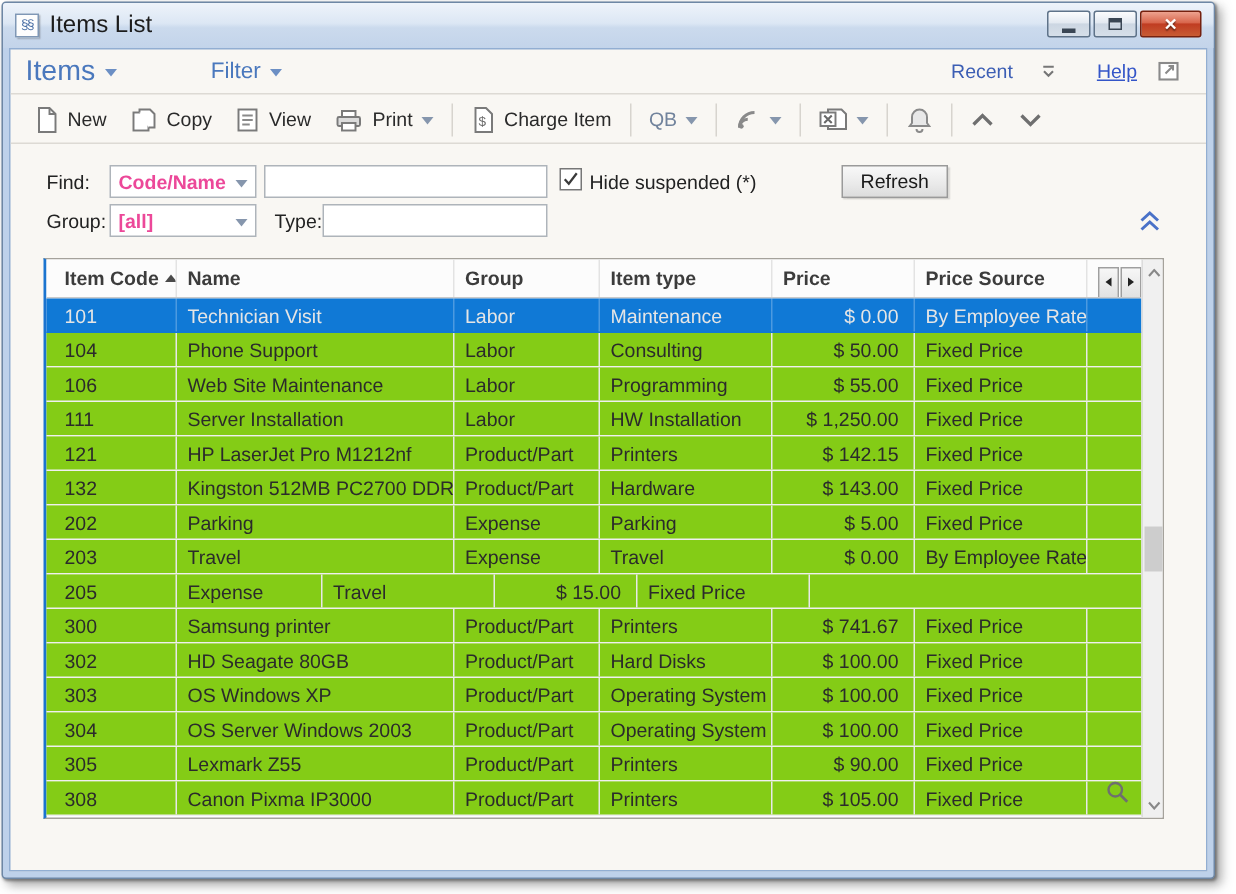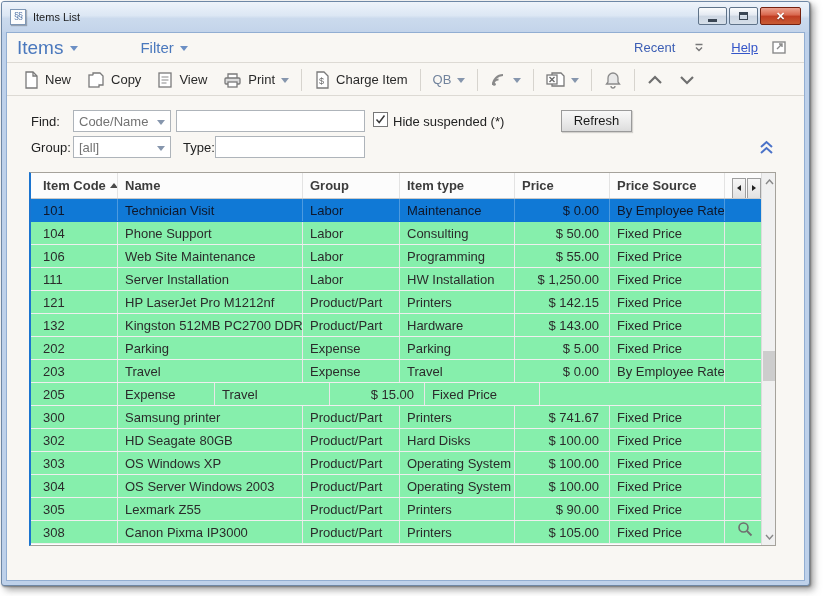--- a/index.html
+++ b/index.html
@@ -8,21 +8,21 @@
   .window { position:absolute; left:1px; top:1px; width:809px; height:585px;
     background:#bed1ea; border:1px solid #6e87a5; border-radius:3px;
     box-shadow:4px 4px 7px rgba(90,90,90,.55), 1px 1px 2px rgba(60,60,60,.6); }
 
   .titlebar { position:relative; height:30px;
     background:linear-gradient(#eef3fa, #dce7f4 45%, #cbdaed 55%, #c3d4ea);
     border-radius:2px 2px 0 0; display:flex; align-items:center; padding-left:8px; }
   .app-icon { width:16px; height:16px; background:#fdfdfd; border:1px solid #7f97b5;
     color:#4a6fa5; font-size:9px; line-height:13px; text-align:center; letter-spacing:-1px;
     box-shadow:1px 1px 1px rgba(0,0,0,.25); }
-  .title-text { margin-left:7px; font-size:11px; color:#1c1c1c; }
+  .title-text { margin-left:7px; font-size:16px; color:#1c1c1c; }
 
   .winbtns { position:absolute; right:8px; top:5px; display:flex; gap:2px; }
   .wbtn { width:29px; height:18px; border:1px solid #5f7389; border-radius:2px;
     background:linear-gradient(#fbfcfd, #e3e9f1 45%, #ccd6e2 50%, #d6dfe9);
     display:flex; align-items:center; justify-content:center; }
   .wbtn.close { width:41px; background:linear-gradient(#eda28f, #d8664c 45%, #c03c22 50%, #c85b33);
     border-color:#75210f; color:#fff; font-size:11px; font-weight:bold; text-shadow:0 1px 1px rgba(0,0,0,.45); }
   .glyph-min { width:9px; height:3px; background:#3a4654; margin-top:8px; }
   .glyph-max { width:9px; height:8px; border:1px solid #3a4654; border-top-width:3px; background:transparent; }
 
@@ -45,21 +45,21 @@
     display:flex; align-items:center; gap:8px; padding:0 12px; border-bottom:1px solid #dddad4; }
   .tbtn { display:flex; align-items:center; gap:6px; font-size:13px; color:#2a2a2a; padding:3px 4px; }
   .tsep { width:1px; height:22px; background:#d7d4ce; }
   .ticon svg { display:block; }
   .qb-label { color:#71839c; font-size:13px; }
 
   
   .filters { position:absolute; left:0; top:63px; width:100%; height:76px; font-size:13px; color:#222; }
   .flabel { position:absolute; }
   .combo { position:absolute; height:22px; background:#fff; border:1px solid #aeb4ba;
-    display:flex; align-items:center; justify-content:space-between; padding:0 5px; font-size:13px; color:#737373; }
+    display:flex; align-items:center; justify-content:space-between; padding:0 5px; font-size:13px; color:#ec4899;font-weight:bold; }
   .combo .caret { margin-left:6px; }
   .tinput { position:absolute; height:22px; background:#fff; border:1px solid #aeb4ba; font-size:13px; padding:0 4px;
     font-family:"Liberation Sans", sans-serif; }
   .chk { position:absolute; width:15px; height:15px; background:#fff; border:1px solid #777; }
   .chk svg { display:block; margin:1px 0 0 1px; }
   .refresh-btn { position:absolute; width:71px; height:22px; font-size:13px; color:#1a1a1a;
     background:linear-gradient(#f8f8f8,#e9e9e9 60%,#dcdcdc); border:1px solid #9a9a9a;
     box-shadow:1px 1px 1px rgba(0,0,0,.15); text-align:center; line-height:20px; }
   .collapse { position:absolute; right:30px; top:44px; }
 
@@ -73,33 +73,33 @@
   .th.c0 { padding-left:12px; }
   .sort-asc { width:0; height:0; border-left:4px solid transparent; border-right:4px solid transparent;
     border-bottom:5px solid #4a4a4a; margin-top:5px; }
   .hdr-btns { width:36px; display:flex; align-items:center; justify-content:center; gap:1px; border-right:none; }
   .mini-btn { width:16px; height:21px; background:linear-gradient(#f7f7f7,#e2e2e2); border:1px solid #9f9f9f;
     display:flex; align-items:center; justify-content:center; }
   .tri-l { width:0; height:0; border-top:3px solid transparent; border-bottom:3px solid transparent; border-right:4px solid #222; }
   .tri-r { width:0; height:0; border-top:3px solid transparent; border-bottom:3px solid transparent; border-left:4px solid #222; }
 
   .tbody { position:relative; }
-  .trow { height:23px; display:flex; border-bottom:1px solid #efefef; background:#86efac; }
+  .trow { height:23px; display:flex; border-bottom:1px solid #efefef; background:#84cc16; }
   .cell { font-size:13px; color:#2b2b2b; padding:4px 0 0 7px; border-right:1px solid #e8e8e8;
     white-space:nowrap; overflow:hidden; }
   .c0 { width:87px; } .c1 { width:185px; } .c2 { width:97px; } .c3 { width:115px; }
   .c4 { width:95px; } .c5 { width:115px; }
   .cell.c-code { width:87px; padding-left:12px; }
   .cell.c-name { width:185px; }
   .cell.c-group { width:97px; }
   .cell.c-type { width:115px; }
   .cell.c-price { width:95px; text-align:right; padding-right:10px; padding-left:0; }
   .cell.c-source { width:115px; }
   .trow.selected { background:#1079d6; border-bottom-color:#1079d6; }
-  .trow.selected .cell { color:#0f172a; border-right-color:rgba(255,255,255,.25); }
+  .trow.selected .cell { color:#e5e5e5; border-right-color:rgba(255,255,255,.25); }
 
   
   .vscroll { width:15px; background:#f0f0f0; border-left:1px solid #dcdcdc; position:relative; }
   .sbtn { position:absolute; left:0; width:14px; height:17px; display:flex; align-items:center; justify-content:center; }
   .sbtn.up { top:0; } .sbtn.down { bottom:0; }
   .sthumb { position:absolute; left:1px; top:178px; width:12px; height:30px; background:#cdcdcd; }
   .magnifier { position:absolute; right:22px; bottom:4px; }
 
   a { cursor:pointer;margin-left:13px; }
 </style>

